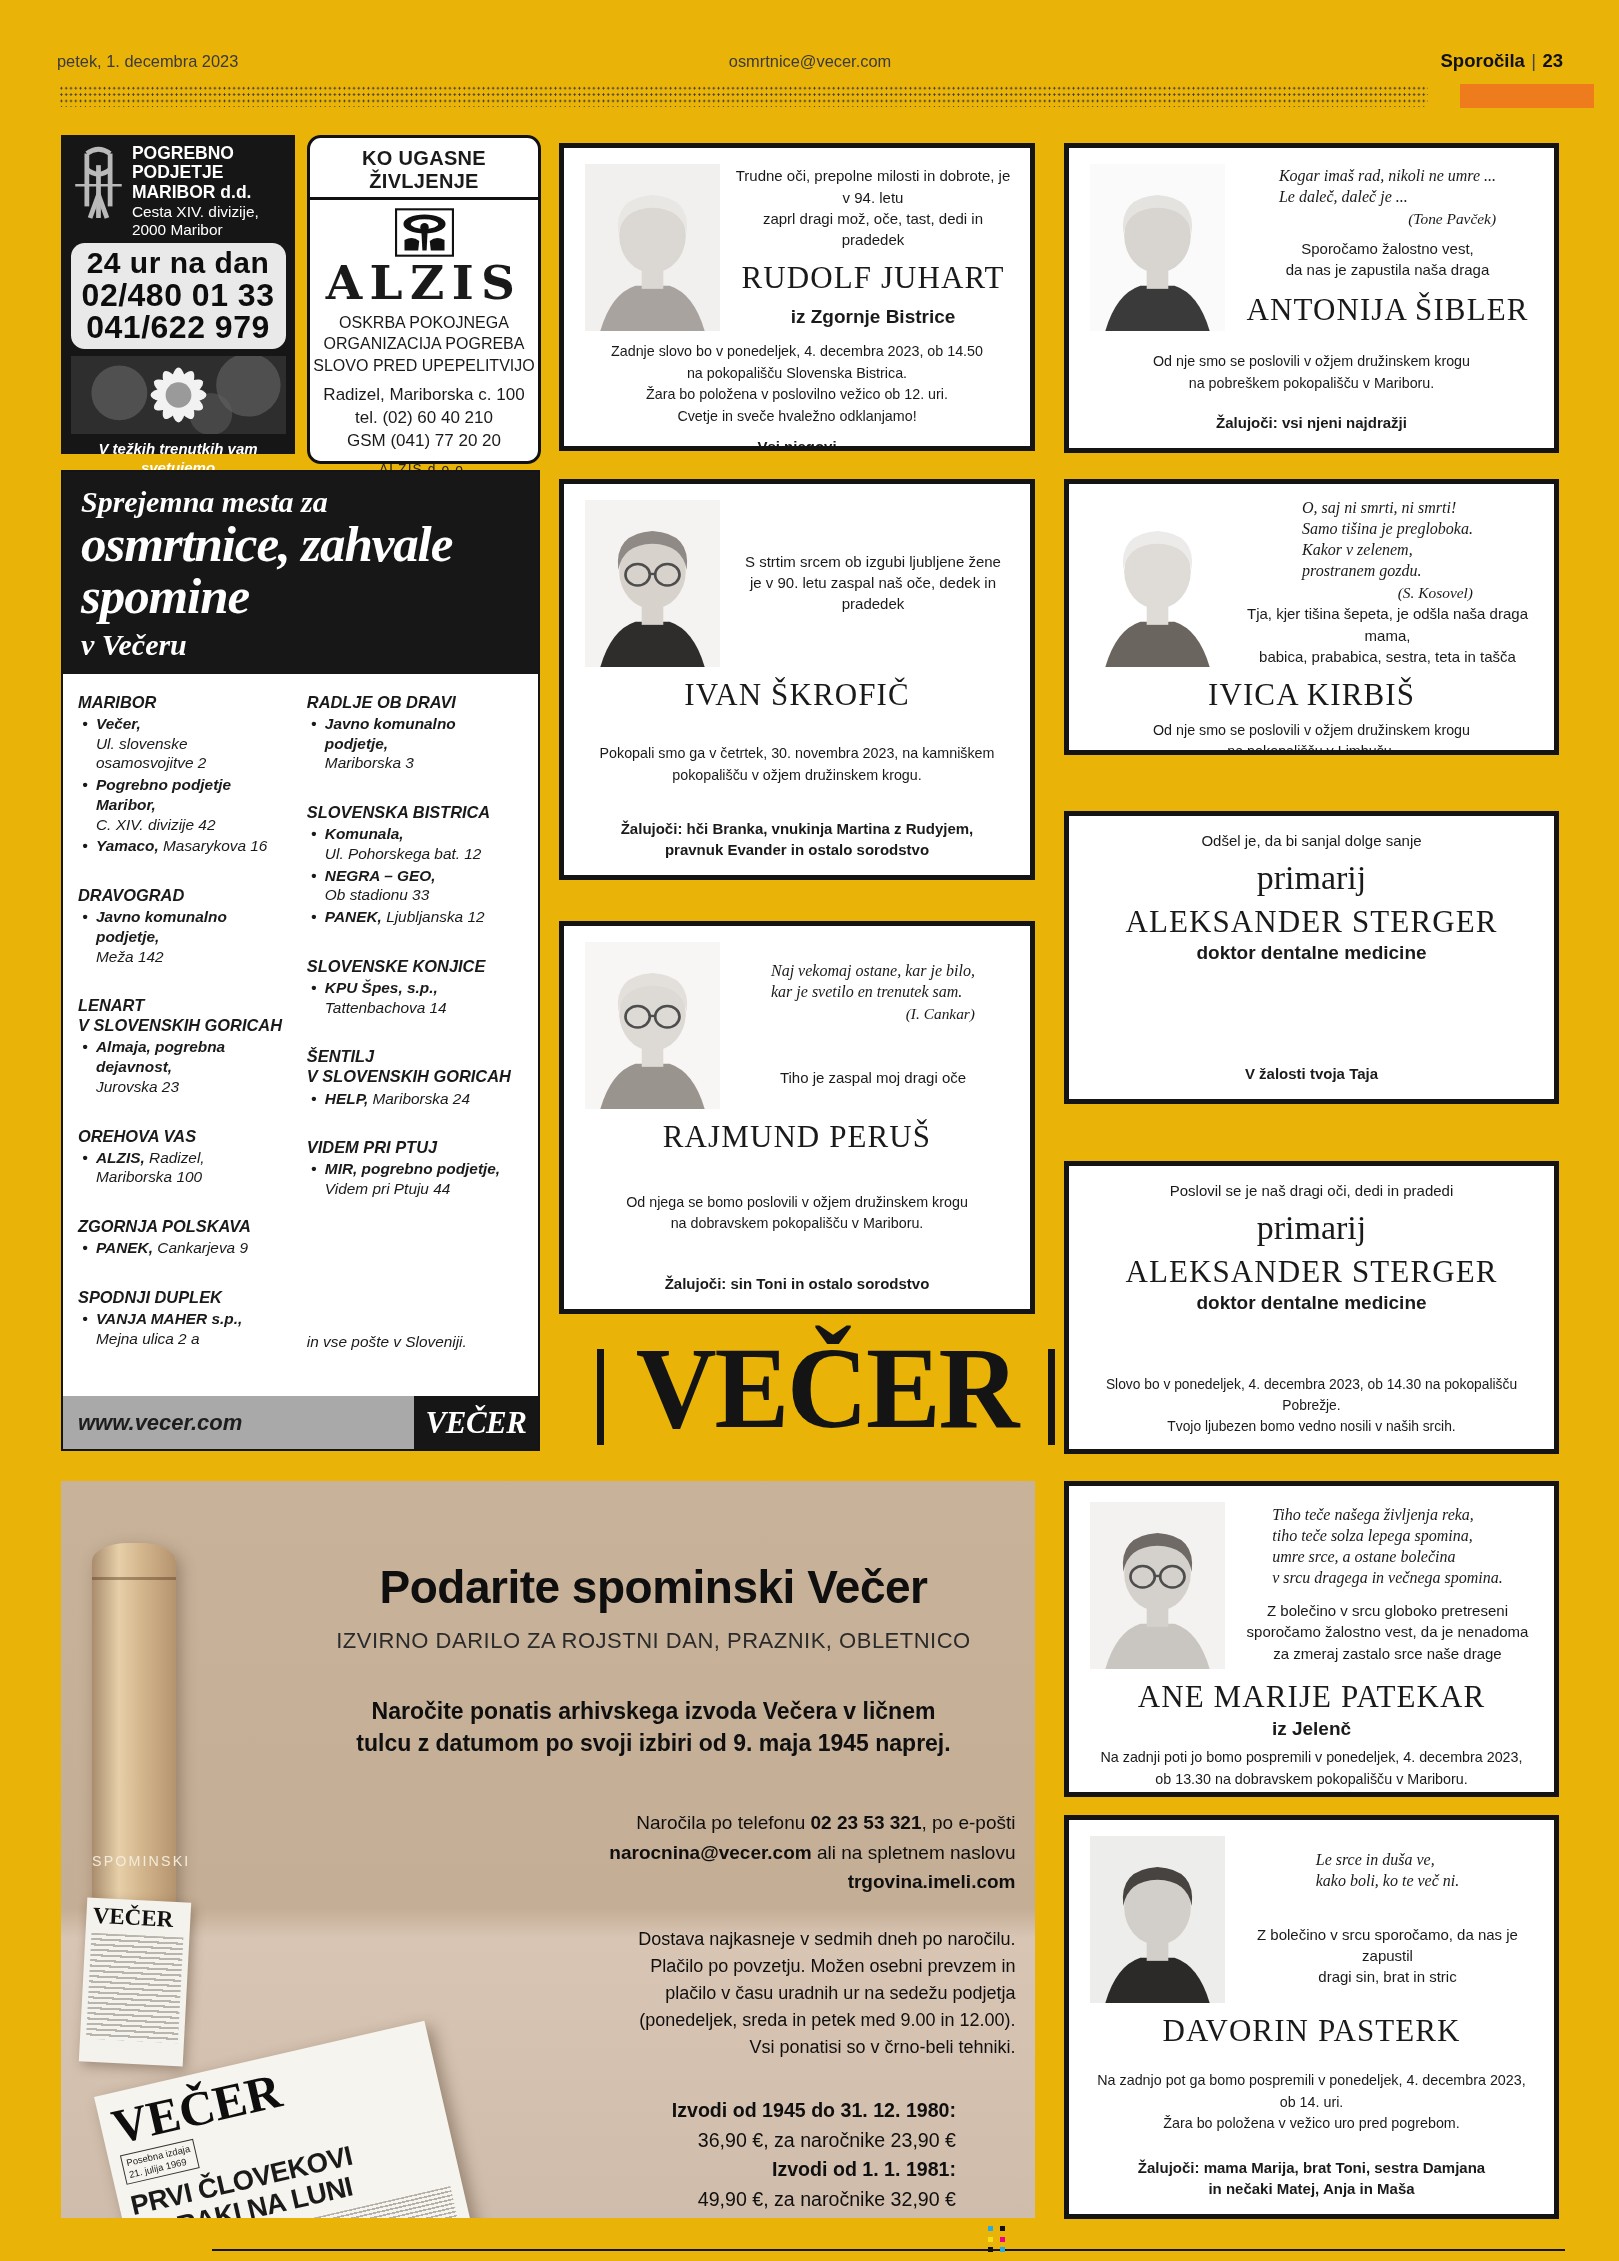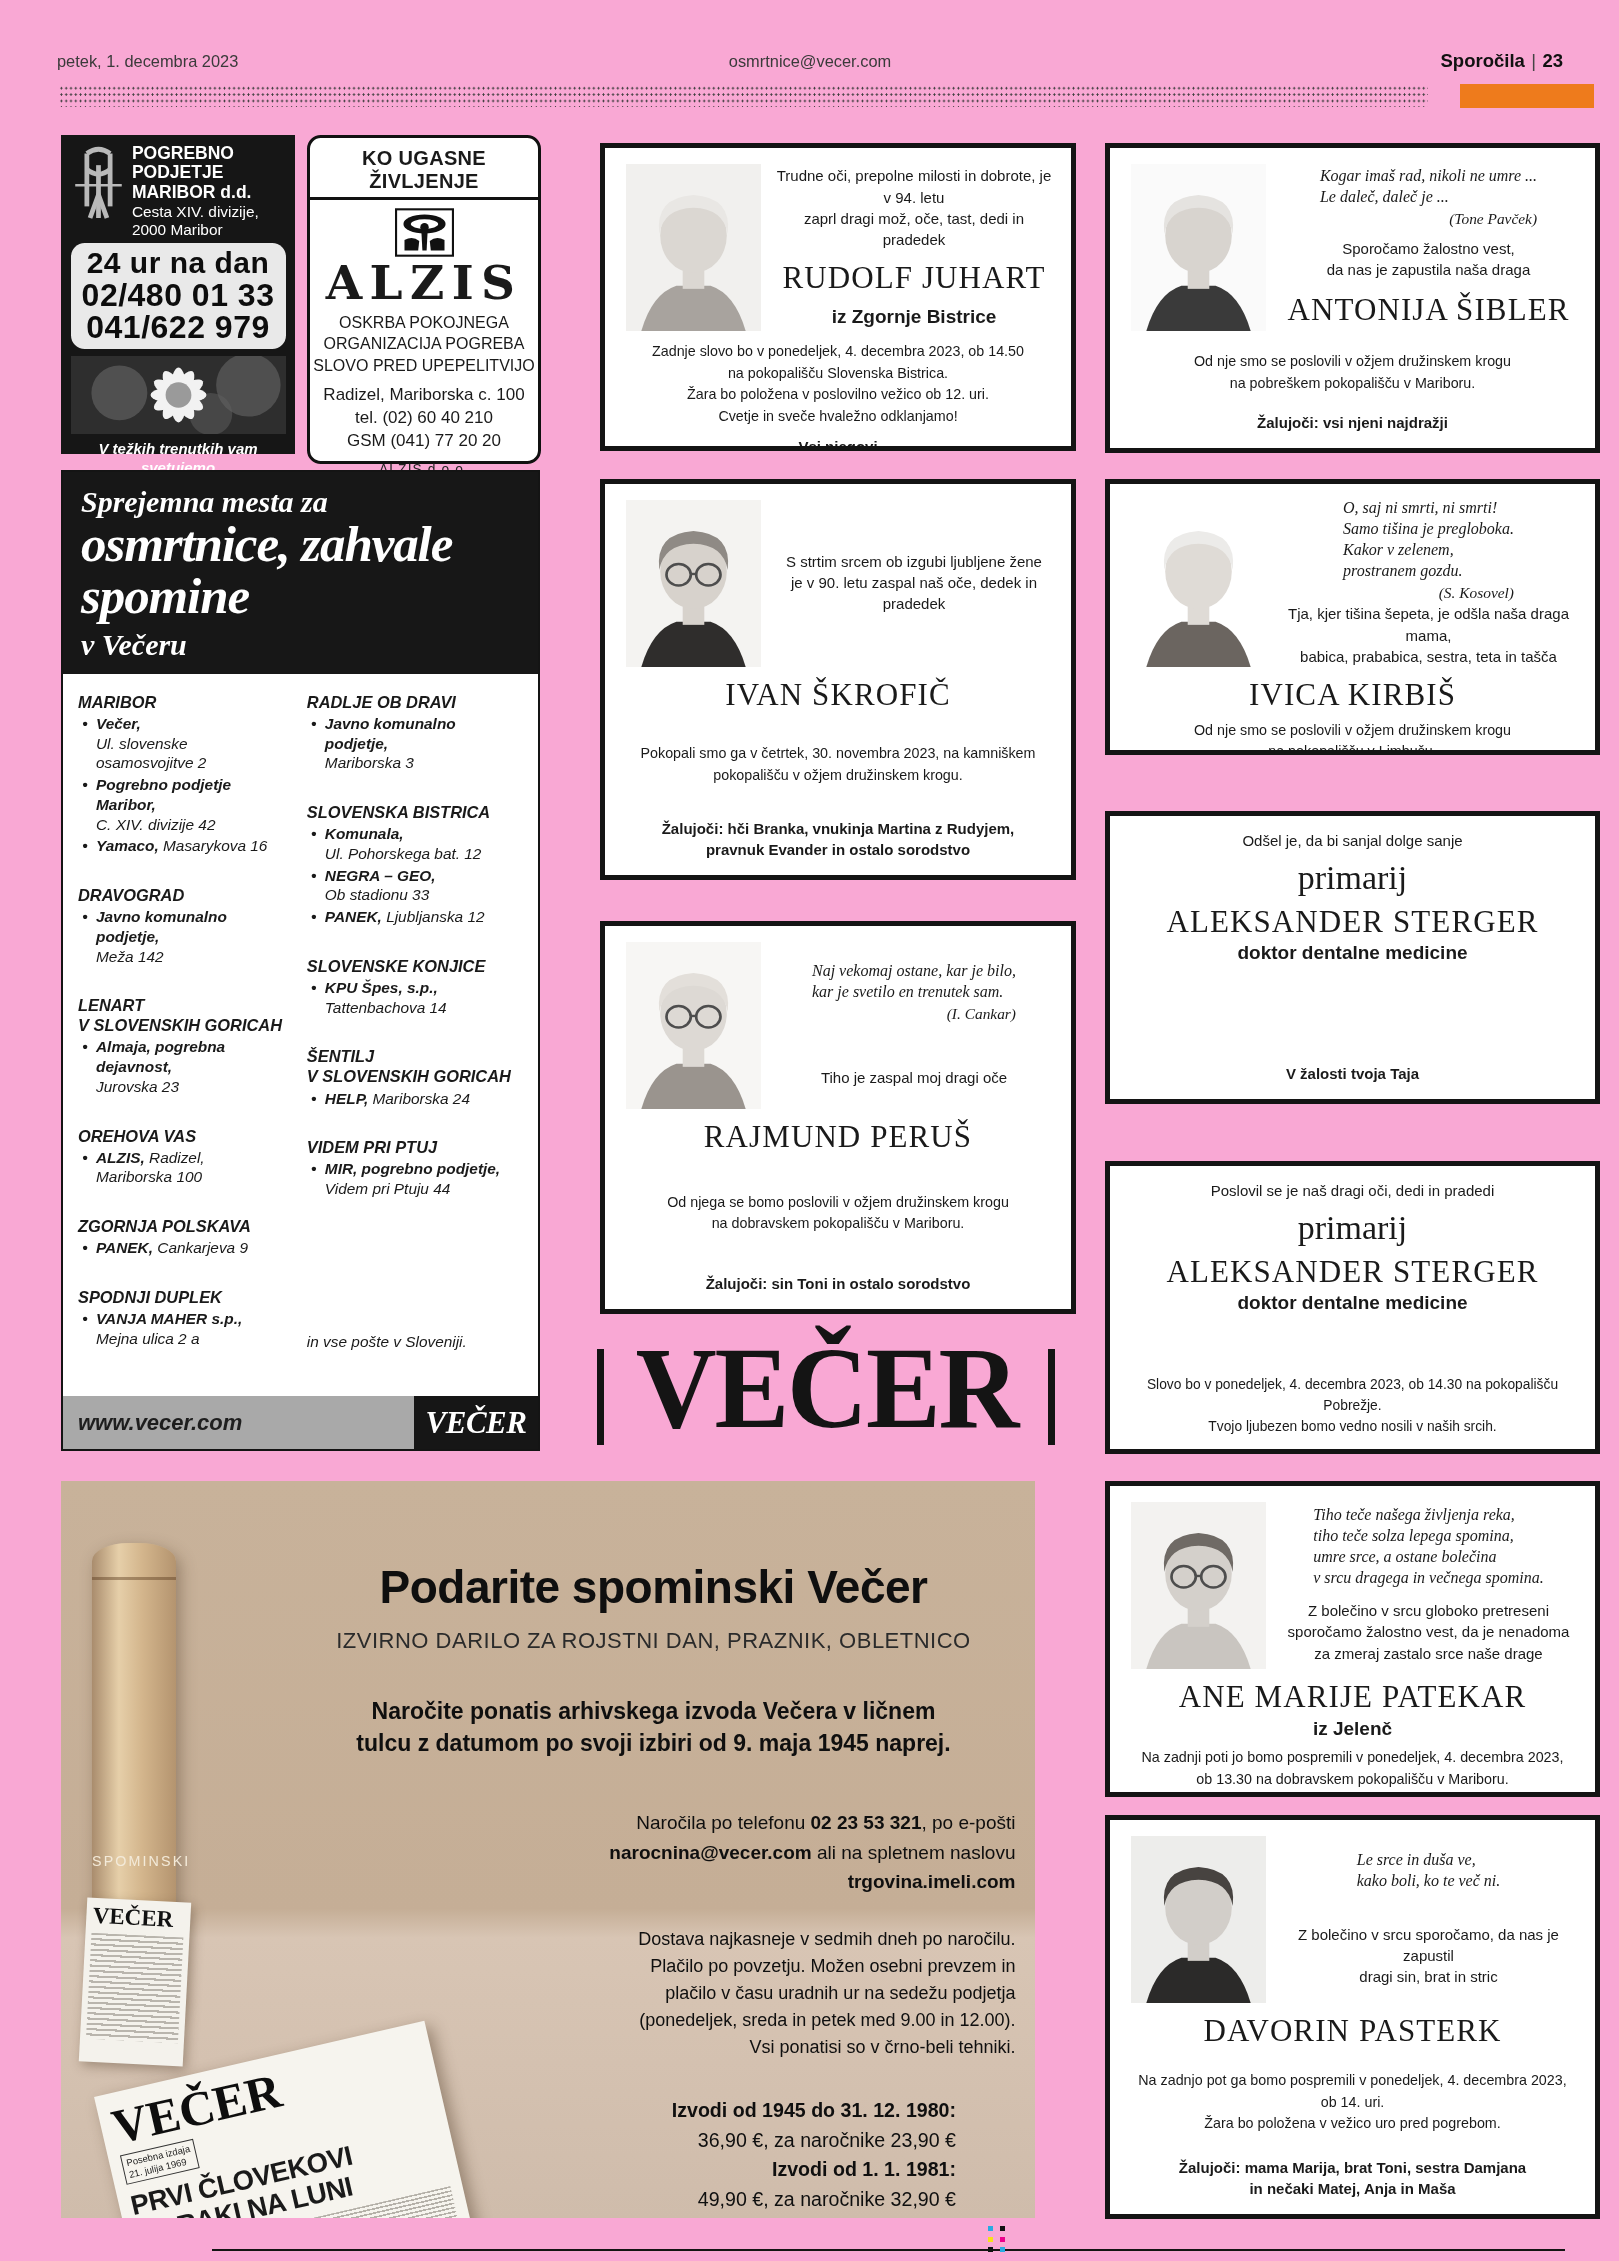--- a/index.html
+++ b/index.html
@@ -1,16 +1,16 @@
 <!DOCTYPE html>
 <html style="font-size:8.5px"><head>
 <meta charset="utf-8">
 <style>
   html,body{margin:0;padding:0;background:#9a9a9a;}
-  .page{position:relative;width:1620px;height:2261px;background:#f9a8d4;font-family:"Liberation Sans",sans-serif;color:#1a1a1a;overflow:hidden;margin:0 auto;}
+  .page{position:relative;width:1620px;height:2261px;background:#eab308;font-family:"Liberation Sans",sans-serif;color:#1a1a1a;overflow:hidden;margin:0 auto;}
   .pre{white-space:pre-line;}
   
   .hdr{position:absolute;top:52px;left:57px;right:57px;height:23px;font-size:16.4px;color:#3a3a3a;}
   .hdr-date{position:absolute;left:0;top:0;}
   .hdr-mail{position:absolute;left:50%;transform:translateX(-50%);top:0;}
   .hdr-right{position:absolute;right:0;top:-2.1px;font-size:18.5px;color:#111;}
   .hdr-right b{font-weight:bold;}
   .hdr-sep{margin:0 6.4px;color:#444;}
   .dotrule{position:absolute;left:59px;top:85px;width:1369px;height:22px;
     background-image:radial-gradient(circle,#3c3c3c 0.9px,transparent 1.1px);background-size:4.8px 6.4px;}
@@ -48,21 +48,21 @@
   .acc-group{margin-bottom:29px;}
   .acc-city{font-weight:bold;font-size:16.4px;line-height:1.22;}
   .acc-item{font-size:15.4px;line-height:1.28;padding-left:18px;position:relative;margin-top:2.1px;}
   .acc-item::before{content:"\2022";position:absolute;left:4.2px;font-weight:bold;}
   .acc-item b{font-weight:bold;}
   .acc-note{font-size:15.4px;margin-top:auto;padding-bottom:24px;}
   .acc-bar{position:absolute;left:0;bottom:0;width:100%;height:53px;background:#a9a9a9;display:flex;align-items:center;}
   .acc-url{font-weight:bold;font-size:22px;color:#1e1e1e;padding-left:15px;flex:1;}
   .acc-minilogo{width:124px;height:100%;background:#161616;color:#fff;display:flex;align-items:center;justify-content:center;font-family:"Liberation Serif",serif;font-weight:bold;font-size:31px;letter-spacing:-0.5px;}
   
-  .obit{position:absolute;background:#fff;border:5.3px solid #141414;box-sizing:border-box;display:flex;flex-direction:column;padding:11.6px 18px;overflow:hidden;margin-left:41px;}
+  .obit{position:absolute;background:#fff;border:5.3px solid #141414;box-sizing:border-box;display:flex;flex-direction:column;padding:11.6px 18px;overflow:hidden;}
   #ob-juhart{left:559px;top:143px;width:476px;height:308px;}
   #ob-skrofic{left:559px;top:479px;width:476px;height:401px;}
   #ob-perus{left:559px;top:921px;width:476px;height:393px;}
   #ob-sibler{left:1064px;top:143px;width:495px;height:310px;}
   #ob-kirbis{left:1064px;top:479px;width:495px;height:276px;}
   #ob-sterger1{left:1064px;top:811px;width:495px;height:293px;}
   #ob-sterger2{left:1064px;top:1161px;width:495px;height:293px;}
   #ob-patekar{left:1064px;top:1481px;width:495px;height:316px;}
   #ob-pasterk{left:1064px;top:1815px;width:495px;height:404px;}
   .o-head{display:flex;flex:0 0 auto;}

